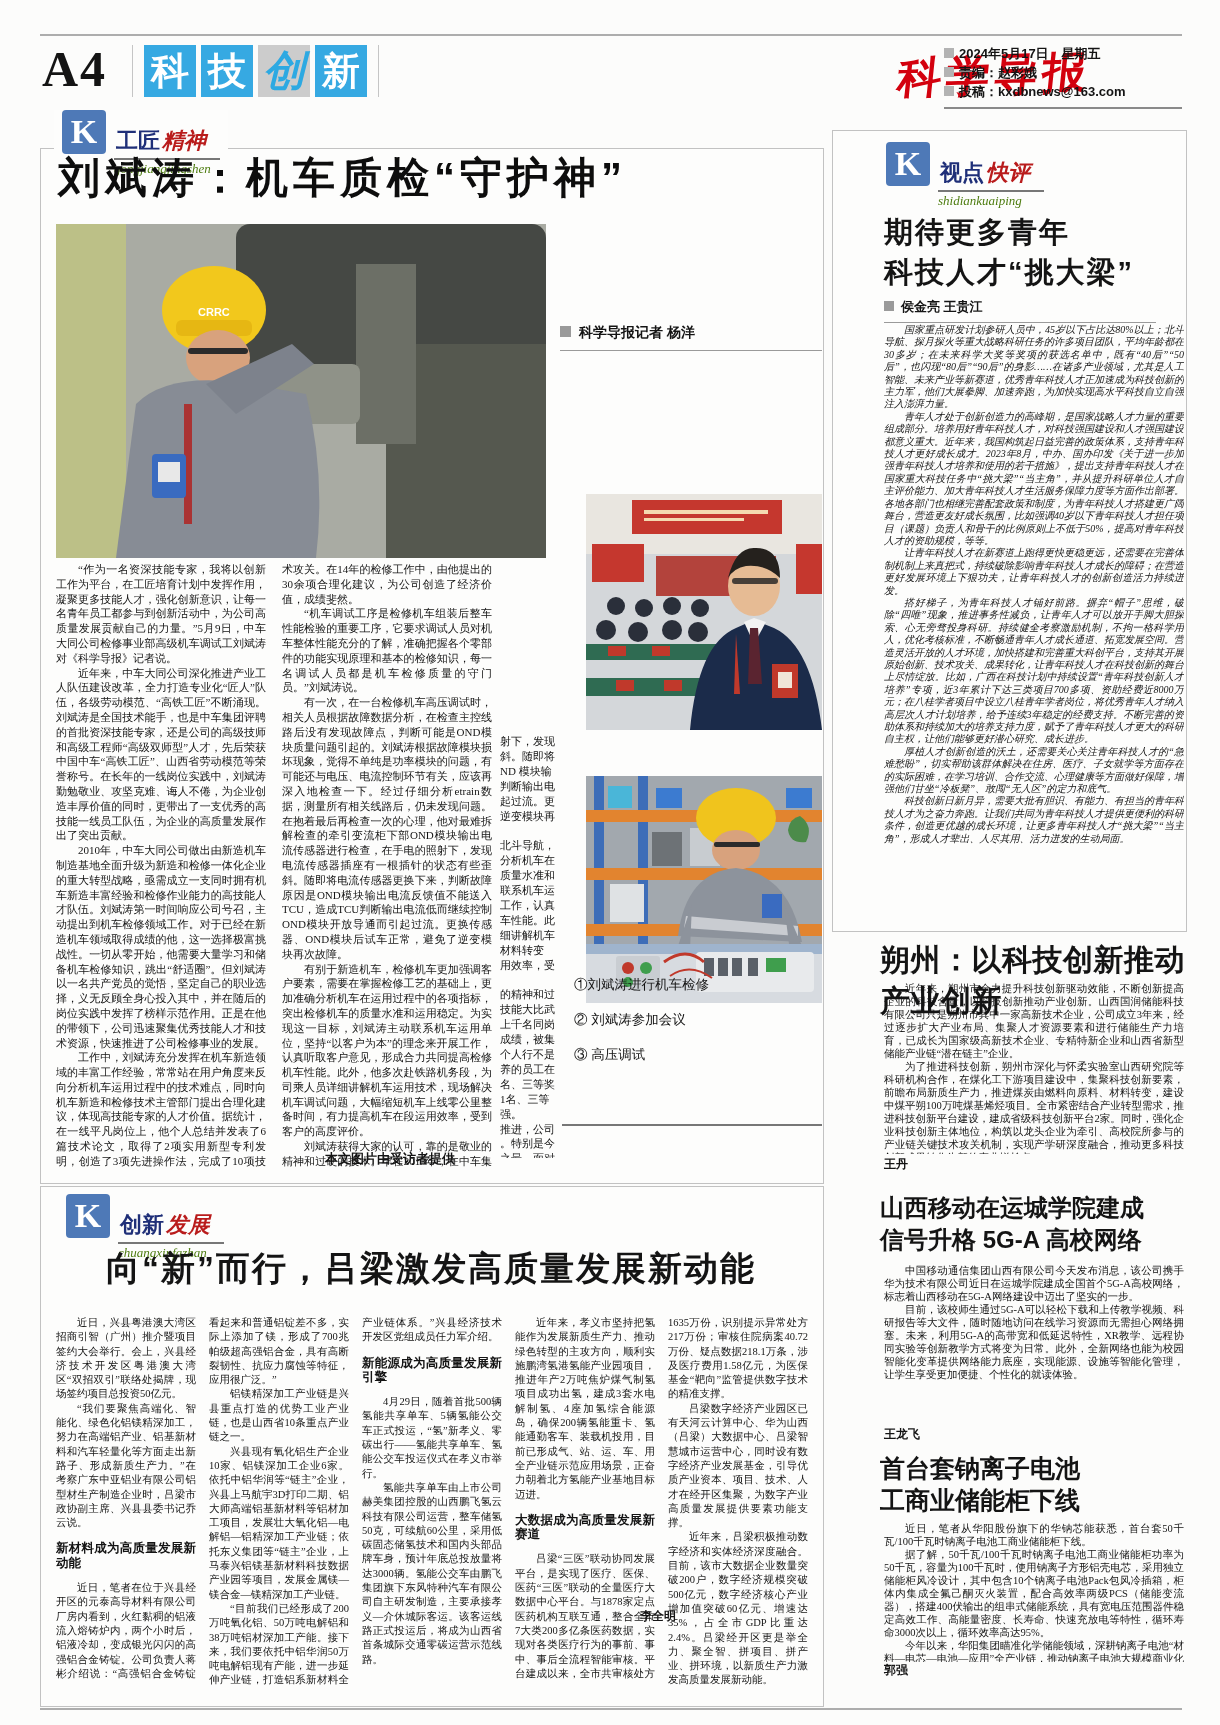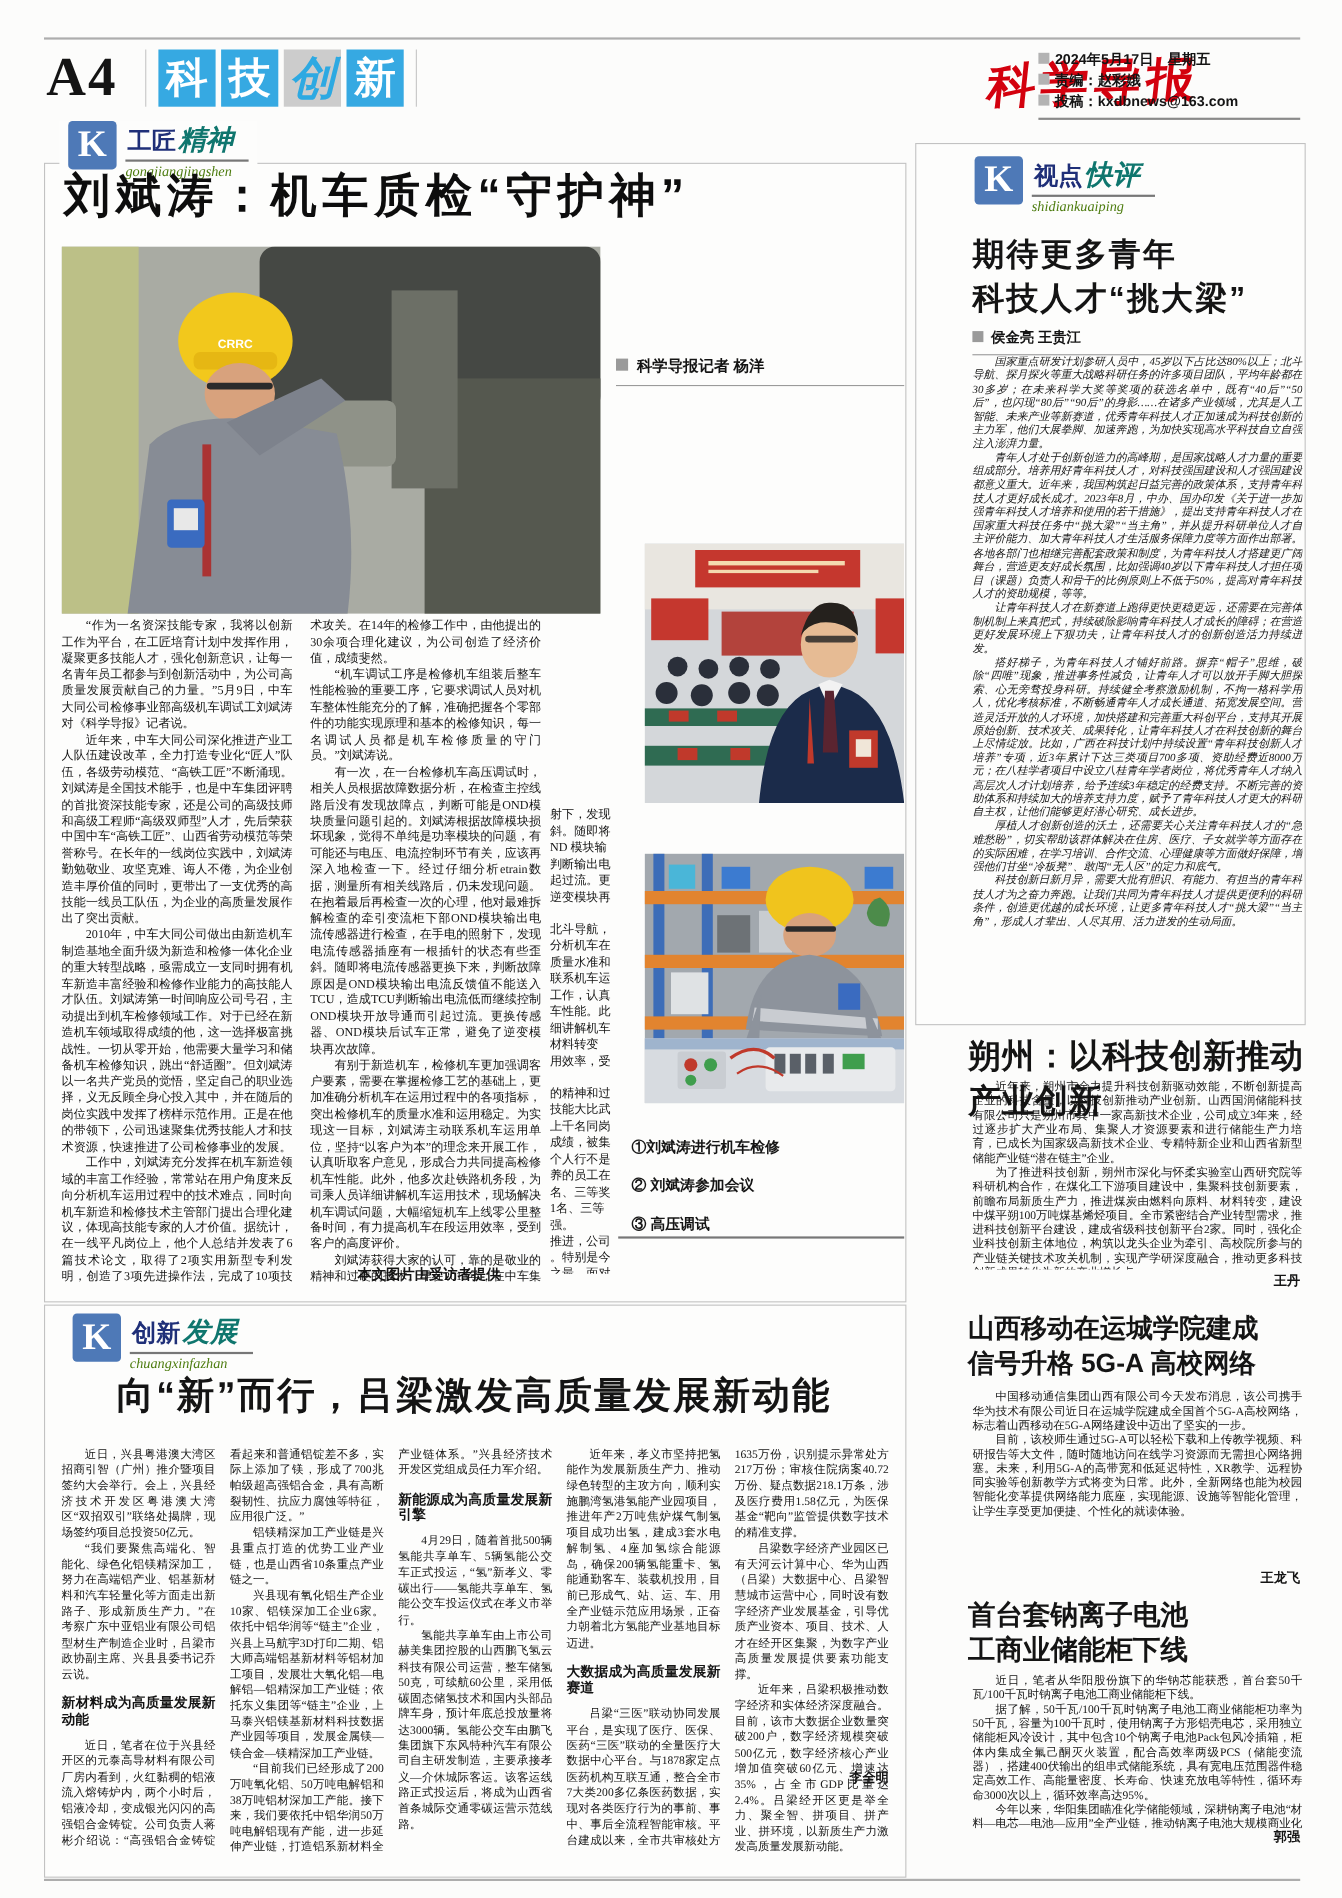--- a/index.html
+++ b/index.html
@@ -21,21 +21,21 @@
     font-family:"Liberation Sans",sans-serif;font-size:13px;font-weight:700;line-height:19px;}
   .hinfo .sq{display:inline-block;width:10px;height:10px;background:#b3b3b3;margin-right:5px;}
   
   .box{border:1px solid #c2c2c2;background:#fdfdfc;}
   .badge{display:flex;gap:8px;background:#fdfdfc;padding:0 8px;align-items:flex-start;}
   .badge .k{width:44px;height:44px;border-radius:4px;background:#4e79b7;color:#fff;
     display:flex;align-items:center;justify-content:center;
     font-family:"Liberation Serif",serif;font-weight:900;font-size:34px;}
   .badge .row1{display:flex;align-items:baseline;gap:2px;border-bottom:2px solid #777;padding:0 14px 2px 2px;}
   .badge .b1{font-family:"Liberation Sans",sans-serif;font-weight:900;font-size:22px;color:#1f2f78;}
-  .badge .b2{font-family:"Liberation Serif",serif;font-style:italic;font-weight:700;font-size:25px;color:#0f766e;}
+  .badge .b2{font-family:"Liberation Serif",serif;font-style:italic;font-weight:700;font-size:22px;color:#b91c1c;margin-top:16px;}
   .badge .pinyin{font-style:italic;color:#4d7c0f;font-size:13px;margin-top:1px;}
   
   .headline{font-family:"Liberation Sans",sans-serif;font-weight:900;font-size:42px;
     letter-spacing:5px;color:#0d0d0d;white-space:nowrap;}
   .byline{font-family:"Liberation Sans",sans-serif;font-weight:700;font-size:14px;
     border-bottom:1px solid #9a9a9a;padding-bottom:8px;}
   .byline .sq{display:inline-block;width:11px;height:11px;background:#9a9a9a;margin-right:8px;}
   .body-text{text-align:justify;font-size:11px;line-height:14.8px;overflow:hidden;}
   .body-text .para{margin:0;text-indent:2em;}
   .cols2{column-count:2;column-gap:16px;column-fill:auto;}
@@ -48,21 +48,21 @@
   
   .sb-title{font-family:"Liberation Sans",sans-serif;font-weight:900;font-size:29px;line-height:40px;letter-spacing:2px;}
   .sb-byline{font-family:"Liberation Sans",sans-serif;font-weight:700;font-size:13px;
     border-bottom:1px solid #9a9a9a;padding-bottom:6px;}
   .sb-byline .sq{display:inline-block;width:10px;height:10px;background:#9a9a9a;margin-right:7px;}
   .kai{font-style:italic;font-size:10px;line-height:12.4px;text-align:justify;overflow:hidden;}
   .kai .para,.sb-small .para{margin:0;text-indent:2em;}
   .sb-head{font-family:Liberation Sans, sans-serif;font-weight:900;font-size:30px;letter-spacing:0.5px;}
   .sb-head2{font-family:"Liberation Sans",sans-serif;font-weight:900;font-size:24px;line-height:32px;}
   .sb-small{font-size:10.5px;line-height:13px;text-align:justify;overflow:hidden;}
-  .author{font-family:"Liberation Sans",sans-serif;font-weight:700;font-size:12px;text-align:right;}
+  .author{font-family:"Liberation Sans",sans-serif;font-weight:700;font-size:12px;text-align:left;}
   
   .bottom-title{font-family:"Liberation Sans",sans-serif;font-weight:900;font-size:34px;
     letter-spacing:2px;text-align:center;}
   .cols5{column-count:5;column-gap:13px;column-fill:auto;font-size:10.5px;line-height:14.3px;
     text-align:justify;overflow:hidden;}
   .cols5 .para{margin:0;text-indent:2em;}
   .cols5 .sub,.sub{font-family:"Liberation Sans",sans-serif;font-weight:700;font-size:12.5px;
     margin:11px 0;break-inside:avoid;text-indent:0;}
 </style>
 </head>
@@ -197,21 +197,21 @@
     <rect x="180" y="182" width="20" height="14" fill="#3f9e4d"></rect>
     <rect x="30" y="180" width="44" height="34" rx="3" fill="#c9cdd2"></rect>
     <circle cx="42" cy="192" r="6" fill="#c0392b"></circle>
     <circle cx="60" cy="192" r="6" fill="#3f9e4d"></circle>
     <circle cx="42" cy="206" r="5" fill="#3f9e4d"></circle>
     <path d="M78 186 Q100 170 118 186" stroke="#c0392b" stroke-width="3" fill="none"></path>
     <path d="M84 200 Q104 186 126 202" stroke="#c0392b" stroke-width="2" fill="none"></path>
   </svg>
 </div>
 
-<div class="abs captions" style="left:574px;top:1034px;width:250px;font-weight:bold;">
+<div class="abs captions" style="left:574px;top:976px;width:250px;">
     <p class="para">①刘斌涛进行机车检修</p>
     <p class="para">② 刘斌涛参加会议</p>
     <p class="para">③ 高压调试</p>
   </div>
 <div class="abs rule" style="left:562px;top:1124px;width:260px;height:2px;background:#777;"></div>
 
 <div class="abs body-text cols2" style="left:56px;top:562px;width:436px;height:616px;">
     <p class="para">“作为一名资深技能专家，我将以创新工作为平台，在工匠培育计划中发挥作用，凝聚更多技能人才，强化创新意识，让每一名青年员工都参与到创新活动中，为公司高质量发展贡献自己的力量。”5月9日，中车大同公司检修事业部高级机车调试工刘斌涛对《科学导报》记者说。</p>
     <p class="para">近年来，中车大同公司深化推进产业工人队伍建设改革，全力打造专业化“匠人”队伍，各级劳动模范、“高铁工匠”不断涌现。刘斌涛是全国技术能手，也是中车集团评聘的首批资深技能专家，还是公司的高级技师和高级工程师“高级双师型”人才，先后荣获中国中车“高铁工匠”、山西省劳动模范等荣誉称号。在长年的一线岗位实践中，刘斌涛勤勉敬业、攻坚克难、诲人不倦，为企业创造丰厚价值的同时，更带出了一支优秀的高技能一线员工队伍，为企业的高质量发展作出了突出贡献。</p>
     <p class="para">2010年，中车大同公司做出由新造机车制造基地全面升级为新造和检修一体化企业的重大转型战略，亟需成立一支同时拥有机车新造丰富经验和检修作业能力的高技能人才队伍。刘斌涛第一时间响应公司号召，主动提出到机车检修领域工作。对于已经在新造机车领域取得成绩的他，这一选择极富挑战性。一切从零开始，他需要大量学习和储备机车检修知识，跳出“舒适圈”。但刘斌涛以一名共产党员的觉悟，坚定自己的职业选择，义无反顾全身心投入其中，并在随后的岗位实践中发挥了榜样示范作用。正是在他的带领下，公司迅速聚集优秀技能人才和技术资源，快速推进了公司检修事业的发展。</p>

